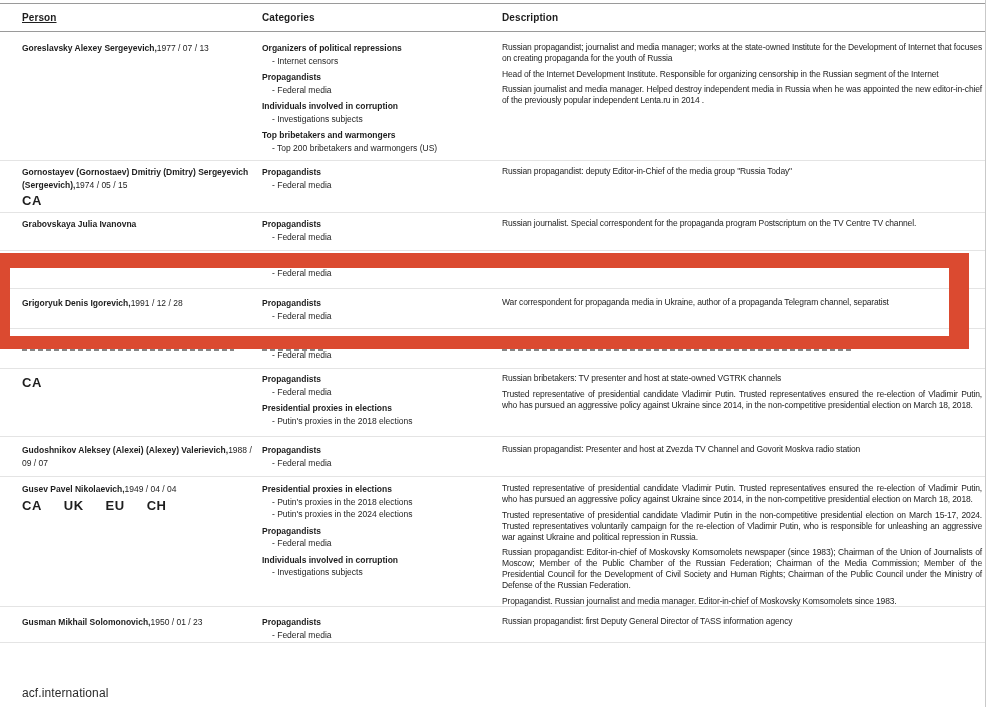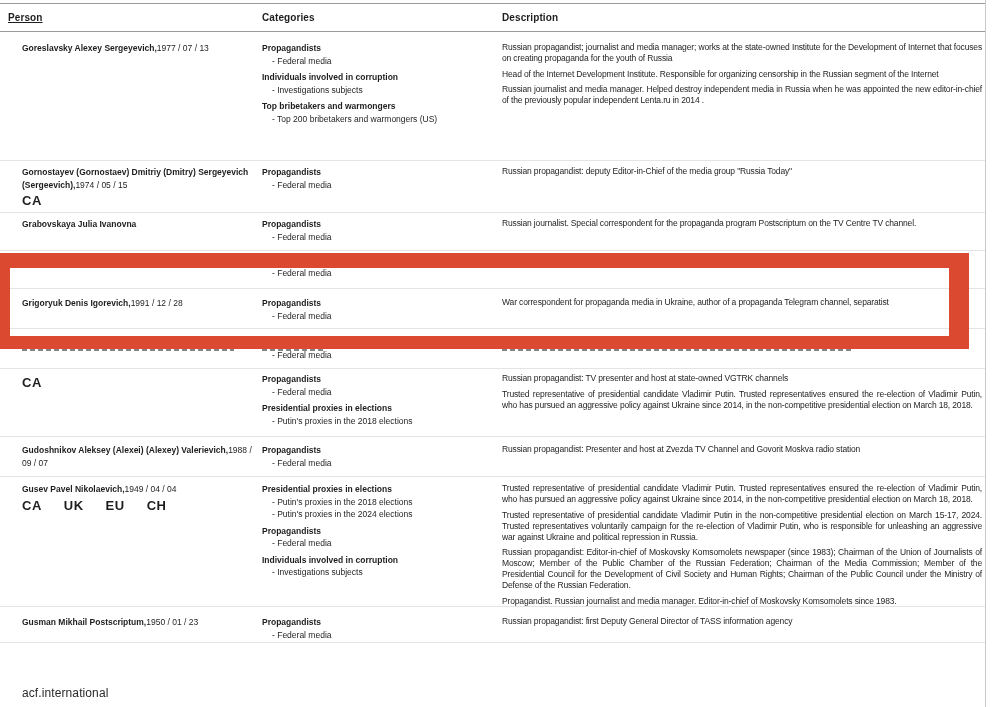--- a/index.html
+++ b/index.html
@@ -6,21 +6,21 @@
   body{
     width:1000px;height:707px;position:relative;background:#ffffff;
     font-family:"Liberation Sans",sans-serif;color:#1e1e1e;overflow:hidden;
     -webkit-font-smoothing:antialiased;
   }
   .vline{position:absolute;left:985px;top:0;width:1px;height:707px;background:#c9c9c9;}
   .hline{position:absolute;left:0;width:985px;height:1px;}
   .hline.dark{background:#9a9a9a;}
   .hline.light{background:#e4e4e4;}
   .col-head{position:absolute;top:12px;font-size:10px;font-weight:700;letter-spacing:.1px;}
-  .col-head.c1{left:8px;text-decoration:underline;}
+  .col-head.c1{left:22px;text-decoration:underline;}
   .col-head.c2{left:262px;}
   .col-head.c3{left:502px;}
   .row{position:absolute;left:0;width:985px;}
   .cell{position:absolute;top:0;}
   .person{left:22px;width:238px;font-size:8.5px;line-height:12.5px;}
   .pname .nm{font-weight:700;text-align:center;}
   .pname .dob{font-weight:400;}
   .badges{margin-top:4px;font-weight:700;font-size:13px;letter-spacing:.5px;}
   .badge{margin-right:22px;}
   .cats{left:262px;width:228px;font-size:8.5px;line-height:12.5px;}
@@ -65,20 +65,24 @@
 <div class="hline light" style="top:476px"></div>
 <div class="hline light" style="top:606px"></div>
 <div class="hline light" style="top:642px"></div>
 
 <div class="row" style="top:42px">
   <div class="cell person">
     <div class="pname"><span class="nm">Goreslavsky Alexey Sergeyevich,</span><span class="dob">1977 / 07 / 13</span></div>
   </div>
   <div class="cell cats">
     <div class="cat">
+      <div class="ct">Organizers of political repressions</div>
+      <div class="ci">- Internet censors</div>
+    </div>
+    <div class="cat">
       <div class="ct">Propagandists</div>
       <div class="ci">- Federal media</div>
     </div>
     <div class="cat">
       <div class="ct">Individuals involved in corruption</div>
       <div class="ci">- Investigations subjects</div>
     </div>
     <div class="cat">
       <div class="ct">Top bribetakers and warmongers</div>
       <div class="ci">- Top 200 bribetakers and warmongers (US)</div>
@@ -175,21 +179,21 @@
     <div class="cat">
       <div class="ct">Propagandists</div>
       <div class="ci">- Federal media</div>
     </div>
     <div class="cat">
       <div class="ct">Presidential proxies in elections</div>
       <div class="ci">- Putin's proxies in the 2018 elections</div>
     </div>
   </div>
   <div class="cell desc">
-    <p>Russian propagandist: TV presenter and host at state-owned VGTRK channels</p>
+    <p>Russian bribetakers: TV presenter and host at state-owned VGTRK channels</p>
     <p>Trusted representative of presidential candidate Vladimir Putin. Trusted representatives ensured the re-election of Vladimir Putin, who has pursued an aggressive policy against Ukraine since 2014, in the non-competitive presidential election on March 18, 2018.</p>
   </div>
 </div>
 
 <div class="row" style="top:444px">
   <div class="cell person">
     <div class="pname"><span class="nm">Gudoshnikov Aleksey (Alexei) (Alexey) Valerievich,</span><span class="dob">1988 / 09 / 07</span></div>
   </div>
   <div class="cell cats">
     <div class="cat">
@@ -225,21 +229,21 @@
   <div class="cell desc">
     <p>Trusted representative of presidential candidate Vladimir Putin. Trusted representatives ensured the re-election of Vladimir Putin, who has pursued an aggressive policy against Ukraine since 2014, in the non-competitive presidential election on March 18, 2018.</p>
     <p>Trusted representative of presidential candidate Vladimir Putin in the non-competitive presidential election on March 15-17, 2024. Trusted representatives voluntarily campaign for the re-election of Vladimir Putin, who is responsible for unleashing an aggressive war against Ukraine and political repression in Russia.</p>
     <p>Russian propagandist: Editor-in-chief of Moskovsky Komsomolets newspaper (since 1983); Chairman of the Union of Journalists of Moscow; Member of the Public Chamber of the Russian Federation; Chairman of the Media Commission; Member of the Presidential Council for the Development of Civil Society and Human Rights; Chairman of the Public Council under the Ministry of Defense of the Russian Federation.</p>
     <p>Propagandist. Russian journalist and media manager. Editor-in-chief of Moskovsky Komsomolets since 1983.</p>
   </div>
 </div>
 
 <div class="row" style="top:616px">
   <div class="cell person">
-    <div class="pname"><span class="nm">Gusman Mikhail Postscriptum,</span><span class="dob">1950 / 01 / 23</span></div>
+    <div class="pname"><span class="nm">Gusman Mikhail Solomonovich,</span><span class="dob">1950 / 01 / 23</span></div>
   </div>
   <div class="cell cats">
     <div class="cat">
       <div class="ct">Propagandists</div>
       <div class="ci">- Federal media</div>
     </div>
   </div>
   <div class="cell desc">
     <p>Russian propagandist: first Deputy General Director of TASS information agency</p>
   </div>

